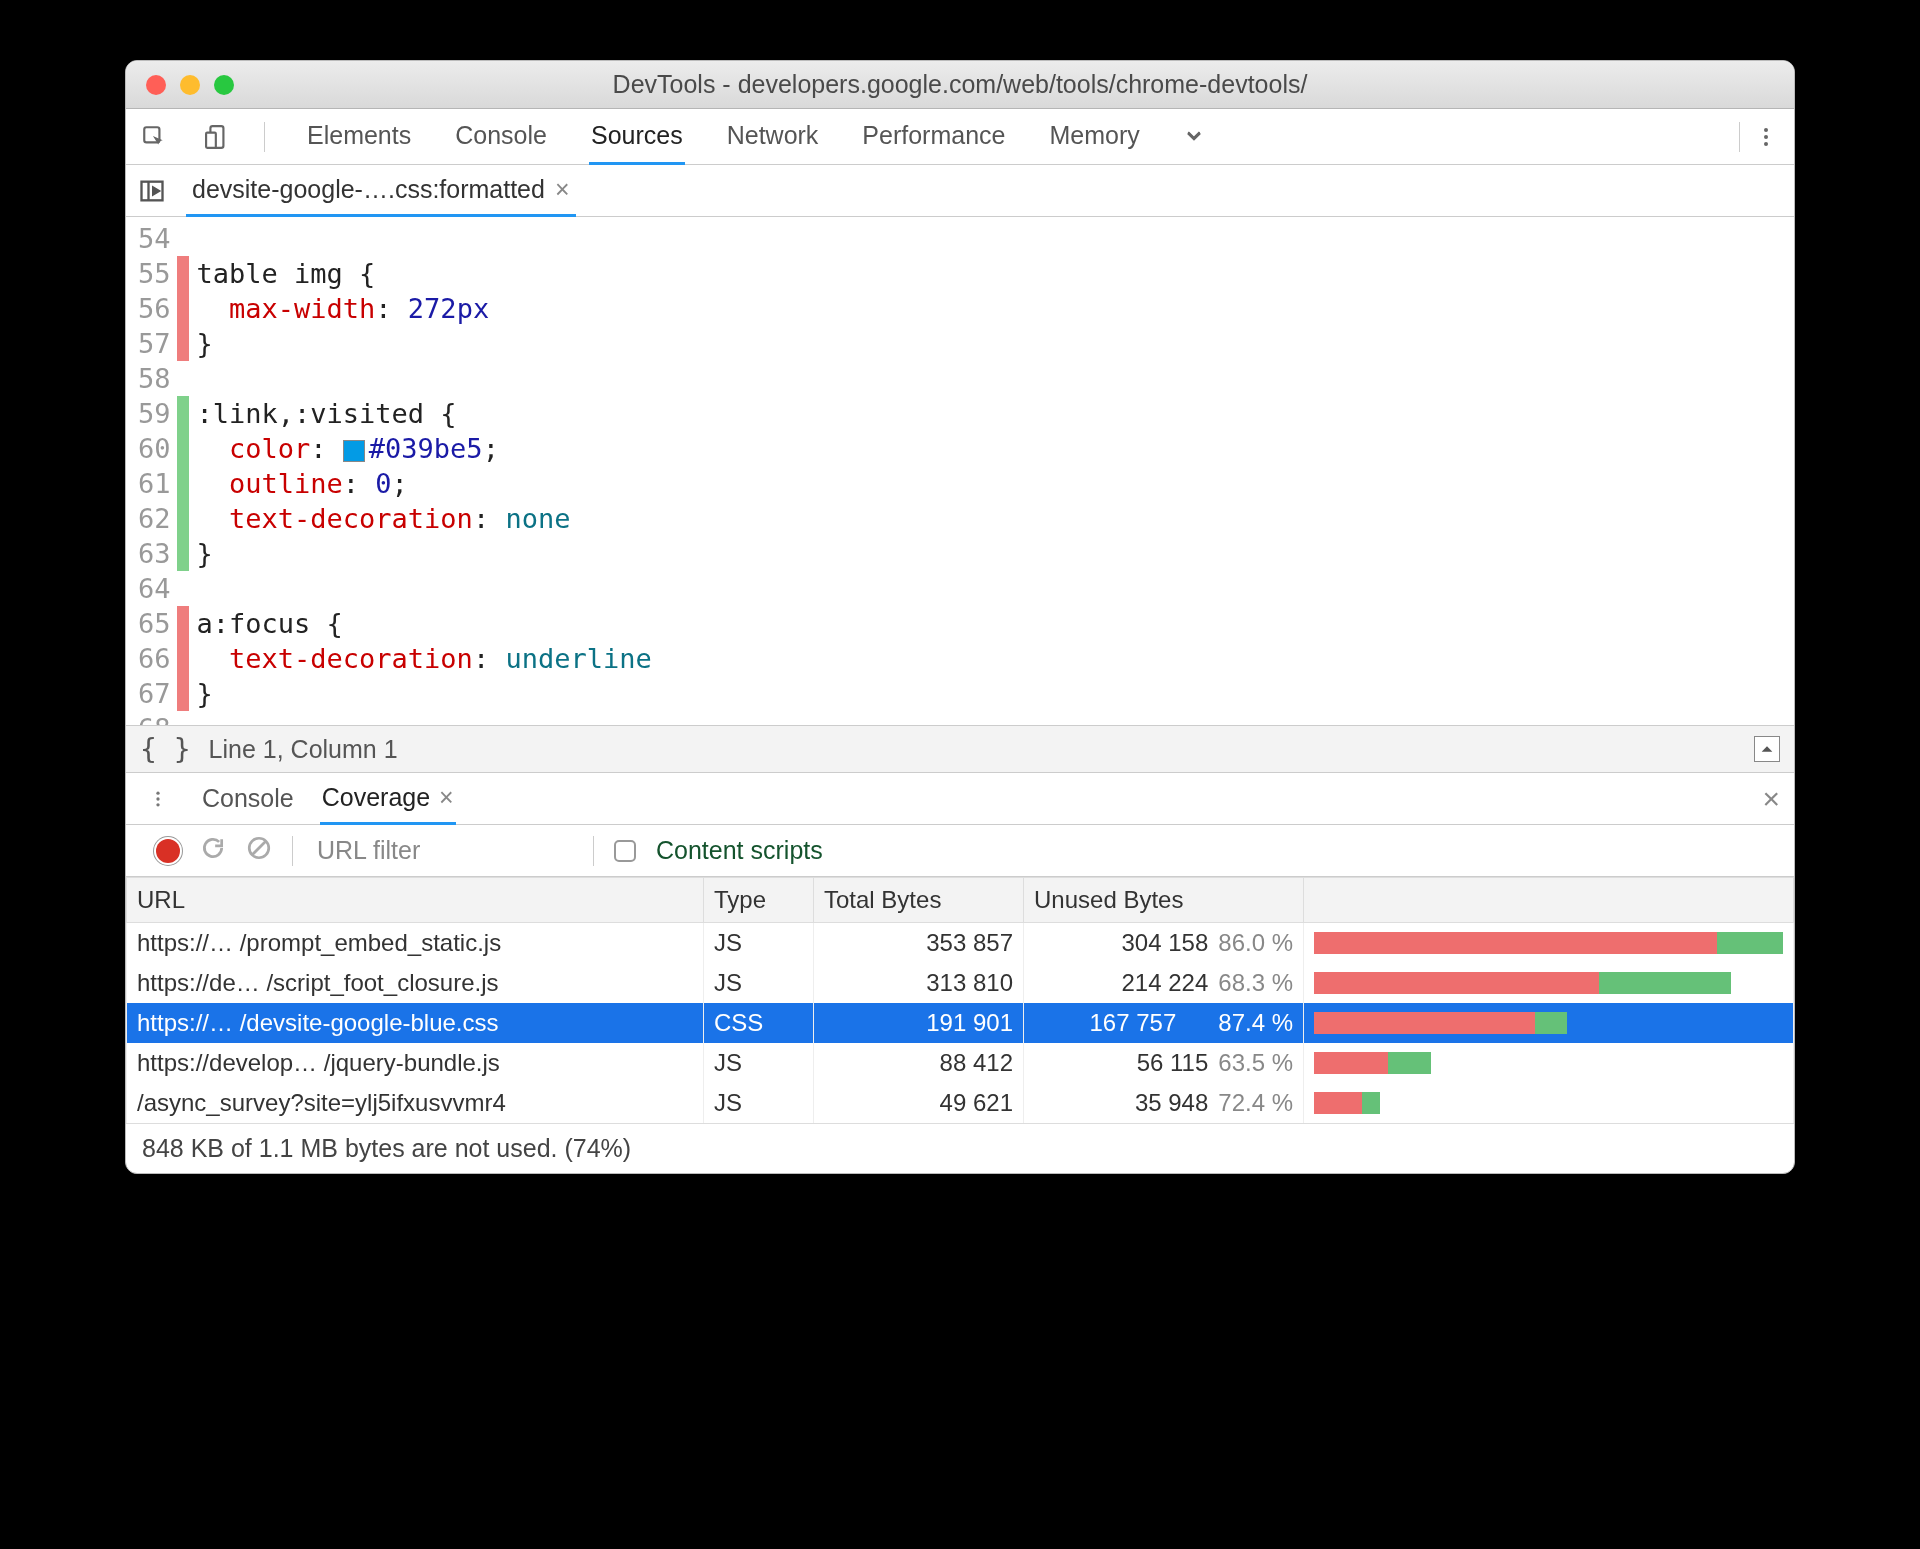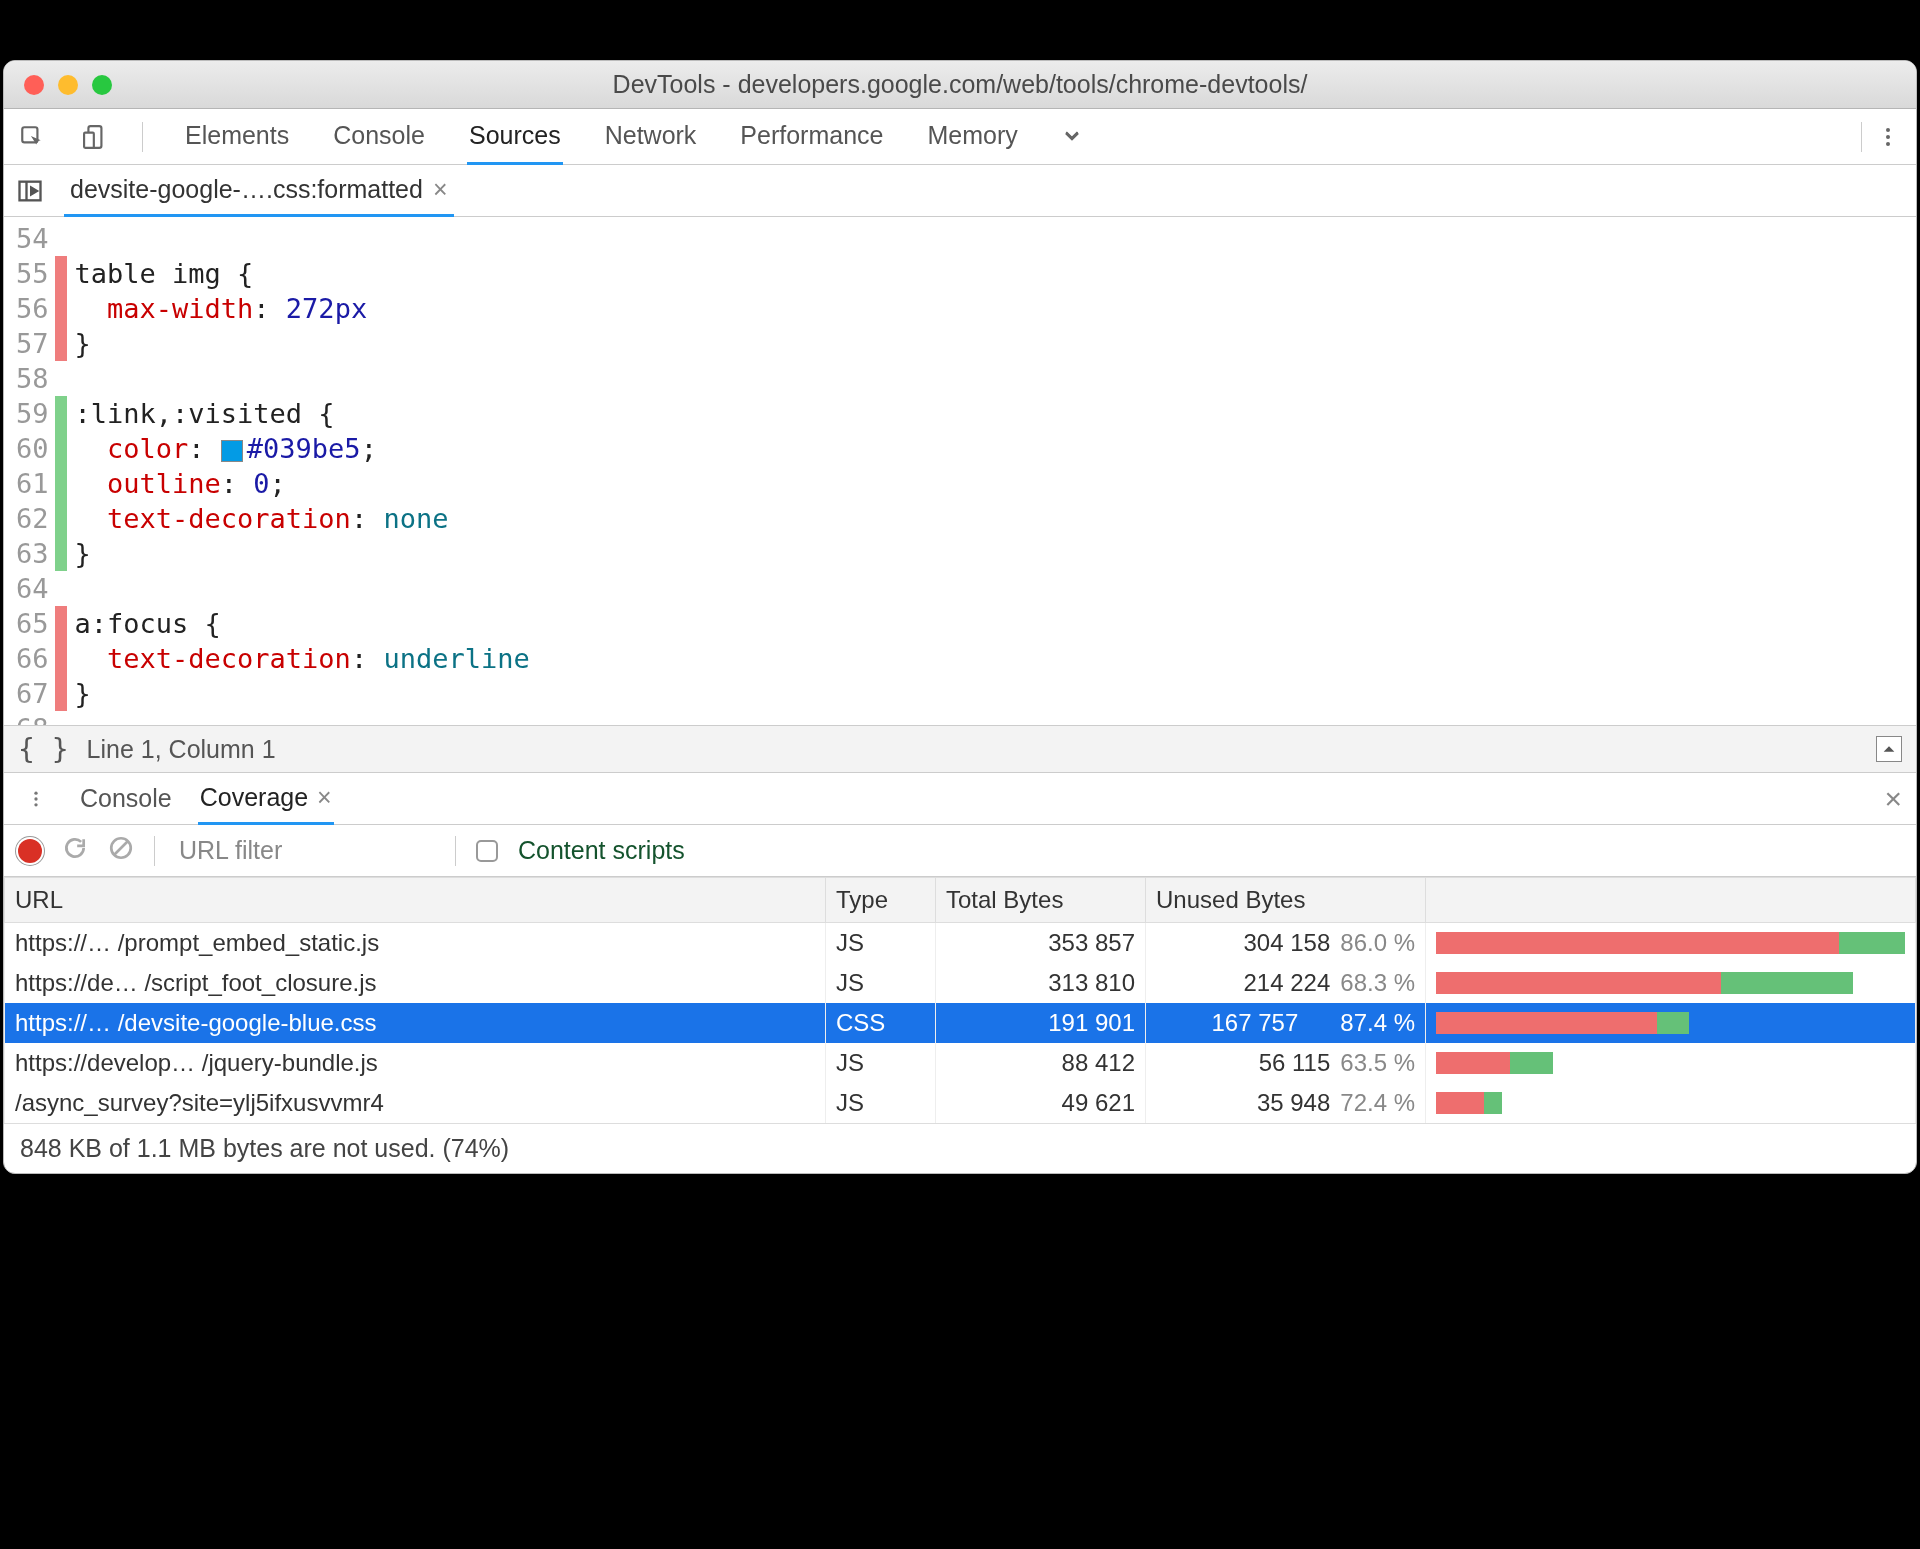--- a/index.html
+++ b/index.html
@@ -6,21 +6,21 @@
   body {
     width: 1920px; height: 1549px;
     background: #000;
     font-family: -apple-system, "Helvetica Neue", Arial, sans-serif;
     font-size: 25px;
     color: #333;
     display: flex; align-items: flex-start; justify-content: center;
     padding-top: 60px;
   }
   .window {
-    width: 1914px;
+    width: 1670px;
     background: #fff;
     border-radius: 12px;
     box-shadow: 0 30px 80px rgba(0,0,0,0.5);
     overflow: hidden;
     border: 1px solid #bbb;
   }
   
   .titlebar {
     background: linear-gradient(#ececec, #d9d9d9);
     height: 48px;
@@ -73,21 +73,21 @@
   .statusbar { display:flex;align-items:center;height:48px;background:#f3f3f3;border-top:1px solid #ccc;border-bottom:1px solid #ccc;padding:0 14px;gap:18px;color:#555;}
   .formatbtn{font-family:monospace;font-size:28px;}
   .collapse-icon{margin-left:auto;border:1px solid #888;width:26px;height:26px;display:flex;align-items:center;justify-content:center;background:#fff;}
   
   .drawertabs{display:flex;align-items:center;height:52px;border-bottom:1px solid #ccc;padding:0 14px;gap:24px;color:#555;}
   .drawertabs .dtab{padding:10px 2px;cursor:pointer;}
   .drawertabs .dtab.active{color:#222;border-bottom:3px solid #2196f3;}
   .drawertabs .x{margin-left:2px;color:#888;}
   .drawer-close{margin-left:auto;font-size:30px;color:#888;}
   
-  .covbar{display:flex;align-items:center;height:52px;border-bottom:1px solid #ccc;padding:0 14px;gap:20px;color:#777;}
+  .covbar{display:flex;align-items:center;height:52px;border-bottom:1px solid #ccc;padding:0 30px;gap:20px;color:#777;}
   .rec{width:24px;height:24px;border-radius:50%;background:#d93025;box-shadow:0 0 0 2px #fff,0 0 0 3px #999;}
   .cov-input{padding:2px 4px;color:#888;flex:0 0 260px;}
   .chk{width:22px;height:22px;border:2px solid #999;border-radius:5px;}
   
   .covtable{width:100%;border-collapse:collapse;font-size:24px;}
   .covtable th{background:#f3f3f3;text-align:left;font-weight:400;padding:8px 10px;border:1px solid #ddd;}
   .covtable td{padding:6px 10px;border-left:1px solid #eee;border-right:1px solid #eee;white-space:nowrap;}
   .covtable tr.selected td{background:#1a73e8;color:#fff;}
   .covtable tr.selected .pct{color:#ffffff;margin-left:42px;}
   .num{text-align:right;font-variant-numeric:tabular-nums;}

